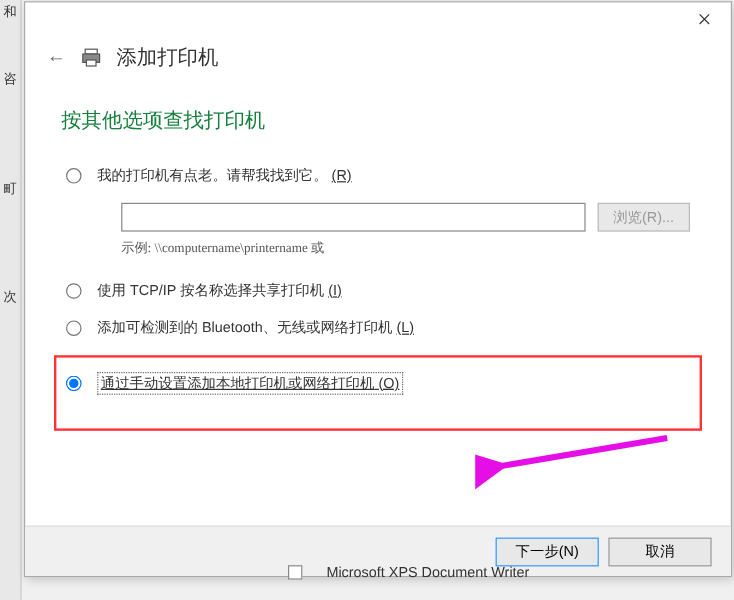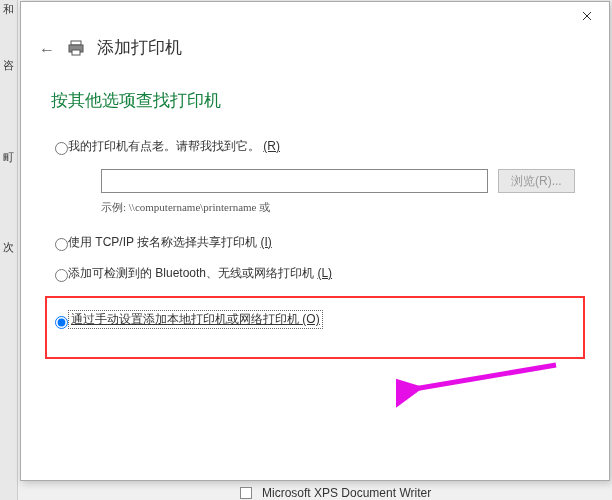--- a/index.html
+++ b/index.html
@@ -70,22 +70,22 @@
     .main-title {
       color: #15803d;
       font-size: 17px;
       padding: 20px 34px 26px 30px;
     }
     .options {
       padding: 0 34px;
     }
     .option-row {
       display: flex;
-      align-items: flex-end;
-      gap: 0;
+      align-items: center;
+      gap: 13px;
       margin-bottom: 14px;
       font-size: 12px;
       color: #333;
     }
     .option-row input[type="radio"] {
       width: 13px; height: 13px;
       cursor: pointer;
     }
     .option-label { cursor: pointer; }
     .accel { text-decoration: underline; }
@@ -150,26 +150,26 @@
       background: #e8e8e8;
       font-size: 12px;
       cursor: pointer;
     }
     .dlg-btn.primary {
       border: 1px solid #3399ff;
       background: #e8e8e8;
     }
     .bottom-fragment {
       position: absolute;
-      left: 240px; bottom: 0;
-      font-size: 12px;
-      color: #333;
-      display: flex;
-      align-items: center;
-      gap: 10px;
+      left: 240px; bottom: 16px;
+      font-size: 12px;
+      color: #333;
+      display: flex;
+      align-items: center;
+      gap: 20px;
     }
     .bottom-fragment .cb {
       width: 12px; height: 12px;
       border: 1px solid #888;
       background: #fff;
     }
   </style>
 </head>
 <body>
 
@@ -252,18 +252,26 @@
 
   <svg class="arrow-annotation" width="170" height="60">
     <defs>
       <marker id="ah" markerWidth="20" markerHeight="20" refX="2" refY="10" orient="auto">
         <path d="M0,10 L20,0 L14,10 L20,20 Z" fill="#e60ee6"></path>
       </marker>
     </defs>
     <line x1="160" y1="6" x2="18" y2="30" stroke="#e60ee6" stroke-width="5" marker-end="url(#ah)"></line>
   </svg>
 
+  <div class="button-bar">
+    <button class="dlg-btn primary">
+      <span>下一步(N)</span>
+    </button>
+    <button class="dlg-btn">
+      <span>取消</span>
+    </button>
+  </div>
 </div>
 
 <div class="bottom-fragment">
   <span class="cb"></span>
   <span>Microsoft XPS Document Writer</span>
 </div>
 
 </body></html>

